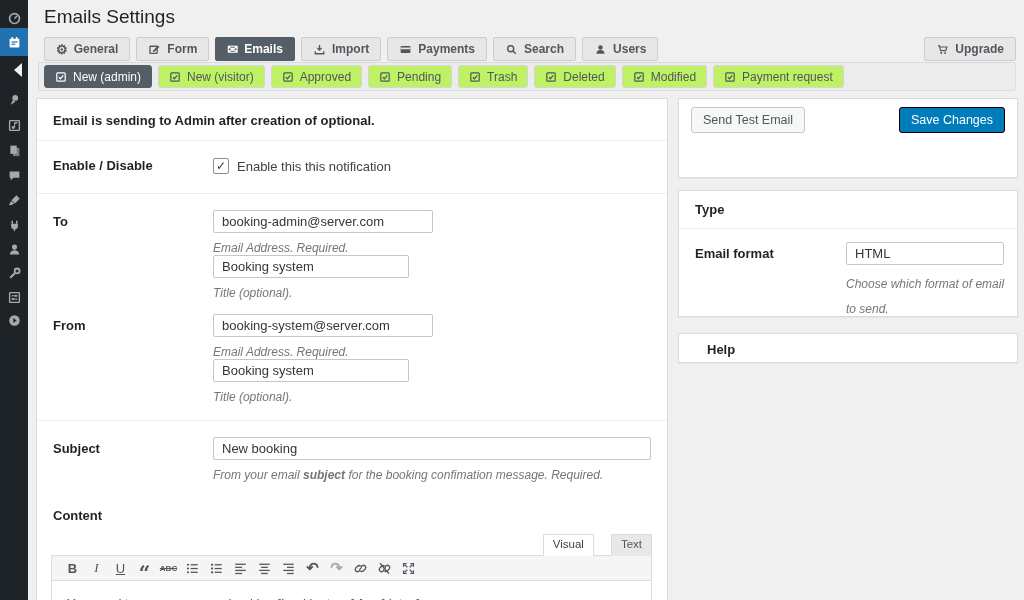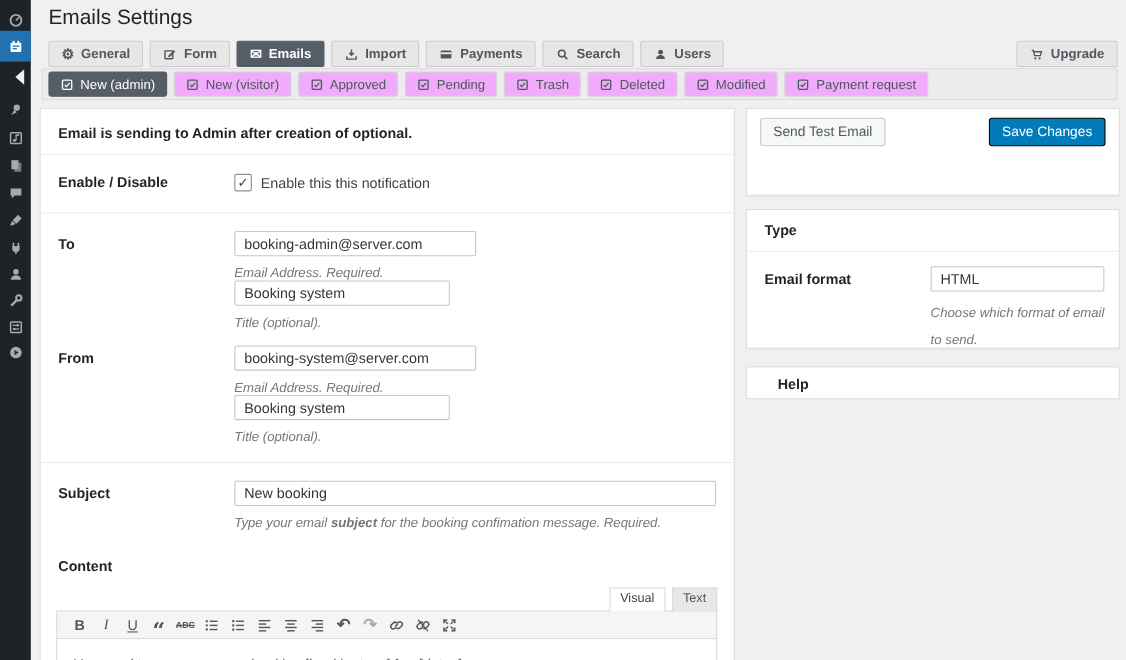--- a/index.html
+++ b/index.html
@@ -31,21 +31,21 @@
   .tab svg{width:13px;height:13px;}
   .tab .uglyph{font-size:13px;line-height:1;}
   .tab.active{background:#555d66;border-color:#555d66;color:#fff;}
   #upgrade-btn{position:absolute;right:8px;top:37px;}
 
   
   #subtab-strip{position:absolute;left:38px;right:8px;top:62px;height:29px;
     background:#ececec;border:1px solid #dcdcde;border-radius:2px;
     display:flex;align-items:center;gap:6px;padding:0 5px;box-sizing:border-box;}
   .subtab{display:inline-flex;align-items:center;gap:6px;height:21px;padding:0 10px;
-    background:#f0abfc;border:1px solid #d5d5d7;border-radius:3px;
+    background:#bef264;border:1px solid #d5d5d7;border-radius:3px;
     font-size:12px;color:#50575e;cursor:pointer;white-space:nowrap;}
   .subtab svg{width:12px;height:12px;}
   .subtab.active{background:#555d66;border-color:#555d66;color:#fff;}
 
   
   .panel{background:#fff;border:1px solid #dcdcde;box-shadow:0 1px 1px rgba(0,0,0,.04);box-sizing:border-box;}
   #main-panel{position:absolute;left:36px;top:98px;width:632px;height:560px;}
   .panel-h{padding:11px 16px;font-size:13px;font-weight:700;color:#1d2327;border-bottom:1px solid #ededed;}
 
   .frow{position:relative;box-sizing:border-box;}
@@ -68,21 +68,21 @@
     font-family:"Liberation Sans",sans-serif;font-size:13px;color:#32373c;
     padding:3px 8px;height:15px;line-height:15px;outline:none;}
   .in-email{width:202px;}
   .in-title{width:178px;}
   .in-subject{width:420px;}
   .help{margin-top:8px;font-size:12px;font-style:italic;color:#72777c;}
   .help b{font-weight:700;}
 
   
   #editor{margin:0 16px 0 14px;width:601px;box-sizing:border-box;}
-  .ed-tabs{display:flex;justify-content:flex-end;gap:6px;height:21px;position:relative;z-index:2;}
+  .ed-tabs{display:flex;justify-content:flex-end;gap:17px;height:21px;position:relative;z-index:2;}
   .ed-tab{font-size:11.5px;color:#50575e;padding:3px 9px 2px;cursor:pointer;box-sizing:border-box;}
   .ed-tab.visual{background:#fff;border:1px solid #dcdcde;border-bottom:none;margin-bottom:-1px;color:#3c434a;}
   .ed-tab.text{background:#e8e8e9;border:1px solid #dcdcde;border-bottom:none;margin-bottom:-1px;}
   .ed-toolbar{background:#f5f5f6;border:1px solid #dcdcde;height:24px;display:flex;align-items:center;gap:7px;padding:0 12px;position:relative;z-index:1;}
   .tbi{width:17px;height:17px;display:inline-flex;align-items:center;justify-content:center;
     color:#50575e;font-size:13px;cursor:pointer;flex:0 0 auto;}
   .tbi svg{width:15px;height:15px;}
   .tbi.b{font-weight:700;}
   .tbi.i{font-style:italic;font-family:"Liberation Serif",serif;}
   .tbi.u{text-decoration:underline;}
@@ -441,21 +441,21 @@
     </div>
     <div class="fg">
       <input class="txt in-title" value="Booking system" style="">
       <div class="help">Title (optional).</div>
     </div>
   </div>
 
   <div class="frow row-subject">
     <span class="flabel" style="top:20px">Subject</span>
     <input class="txt in-subject" value="New booking" style="">
-    <div class="help"><span>Type your email </span><b>subject</b><span> for the booking confimation message. Required.</span></div>
+    <div class="help"><span>From your email </span><b>subject</b><span> for the booking confimation message. Required.</span></div>
   </div>
 
   <div class="frow row-content">
     <span style="font-size:13px;font-weight:700;color:#1d2327">Content</span>
   </div>
 
   <div id="editor">
     <div class="ed-tabs">
       <div class="ed-tab visual">Visual</div>
       <div class="ed-tab text">Text</div>

